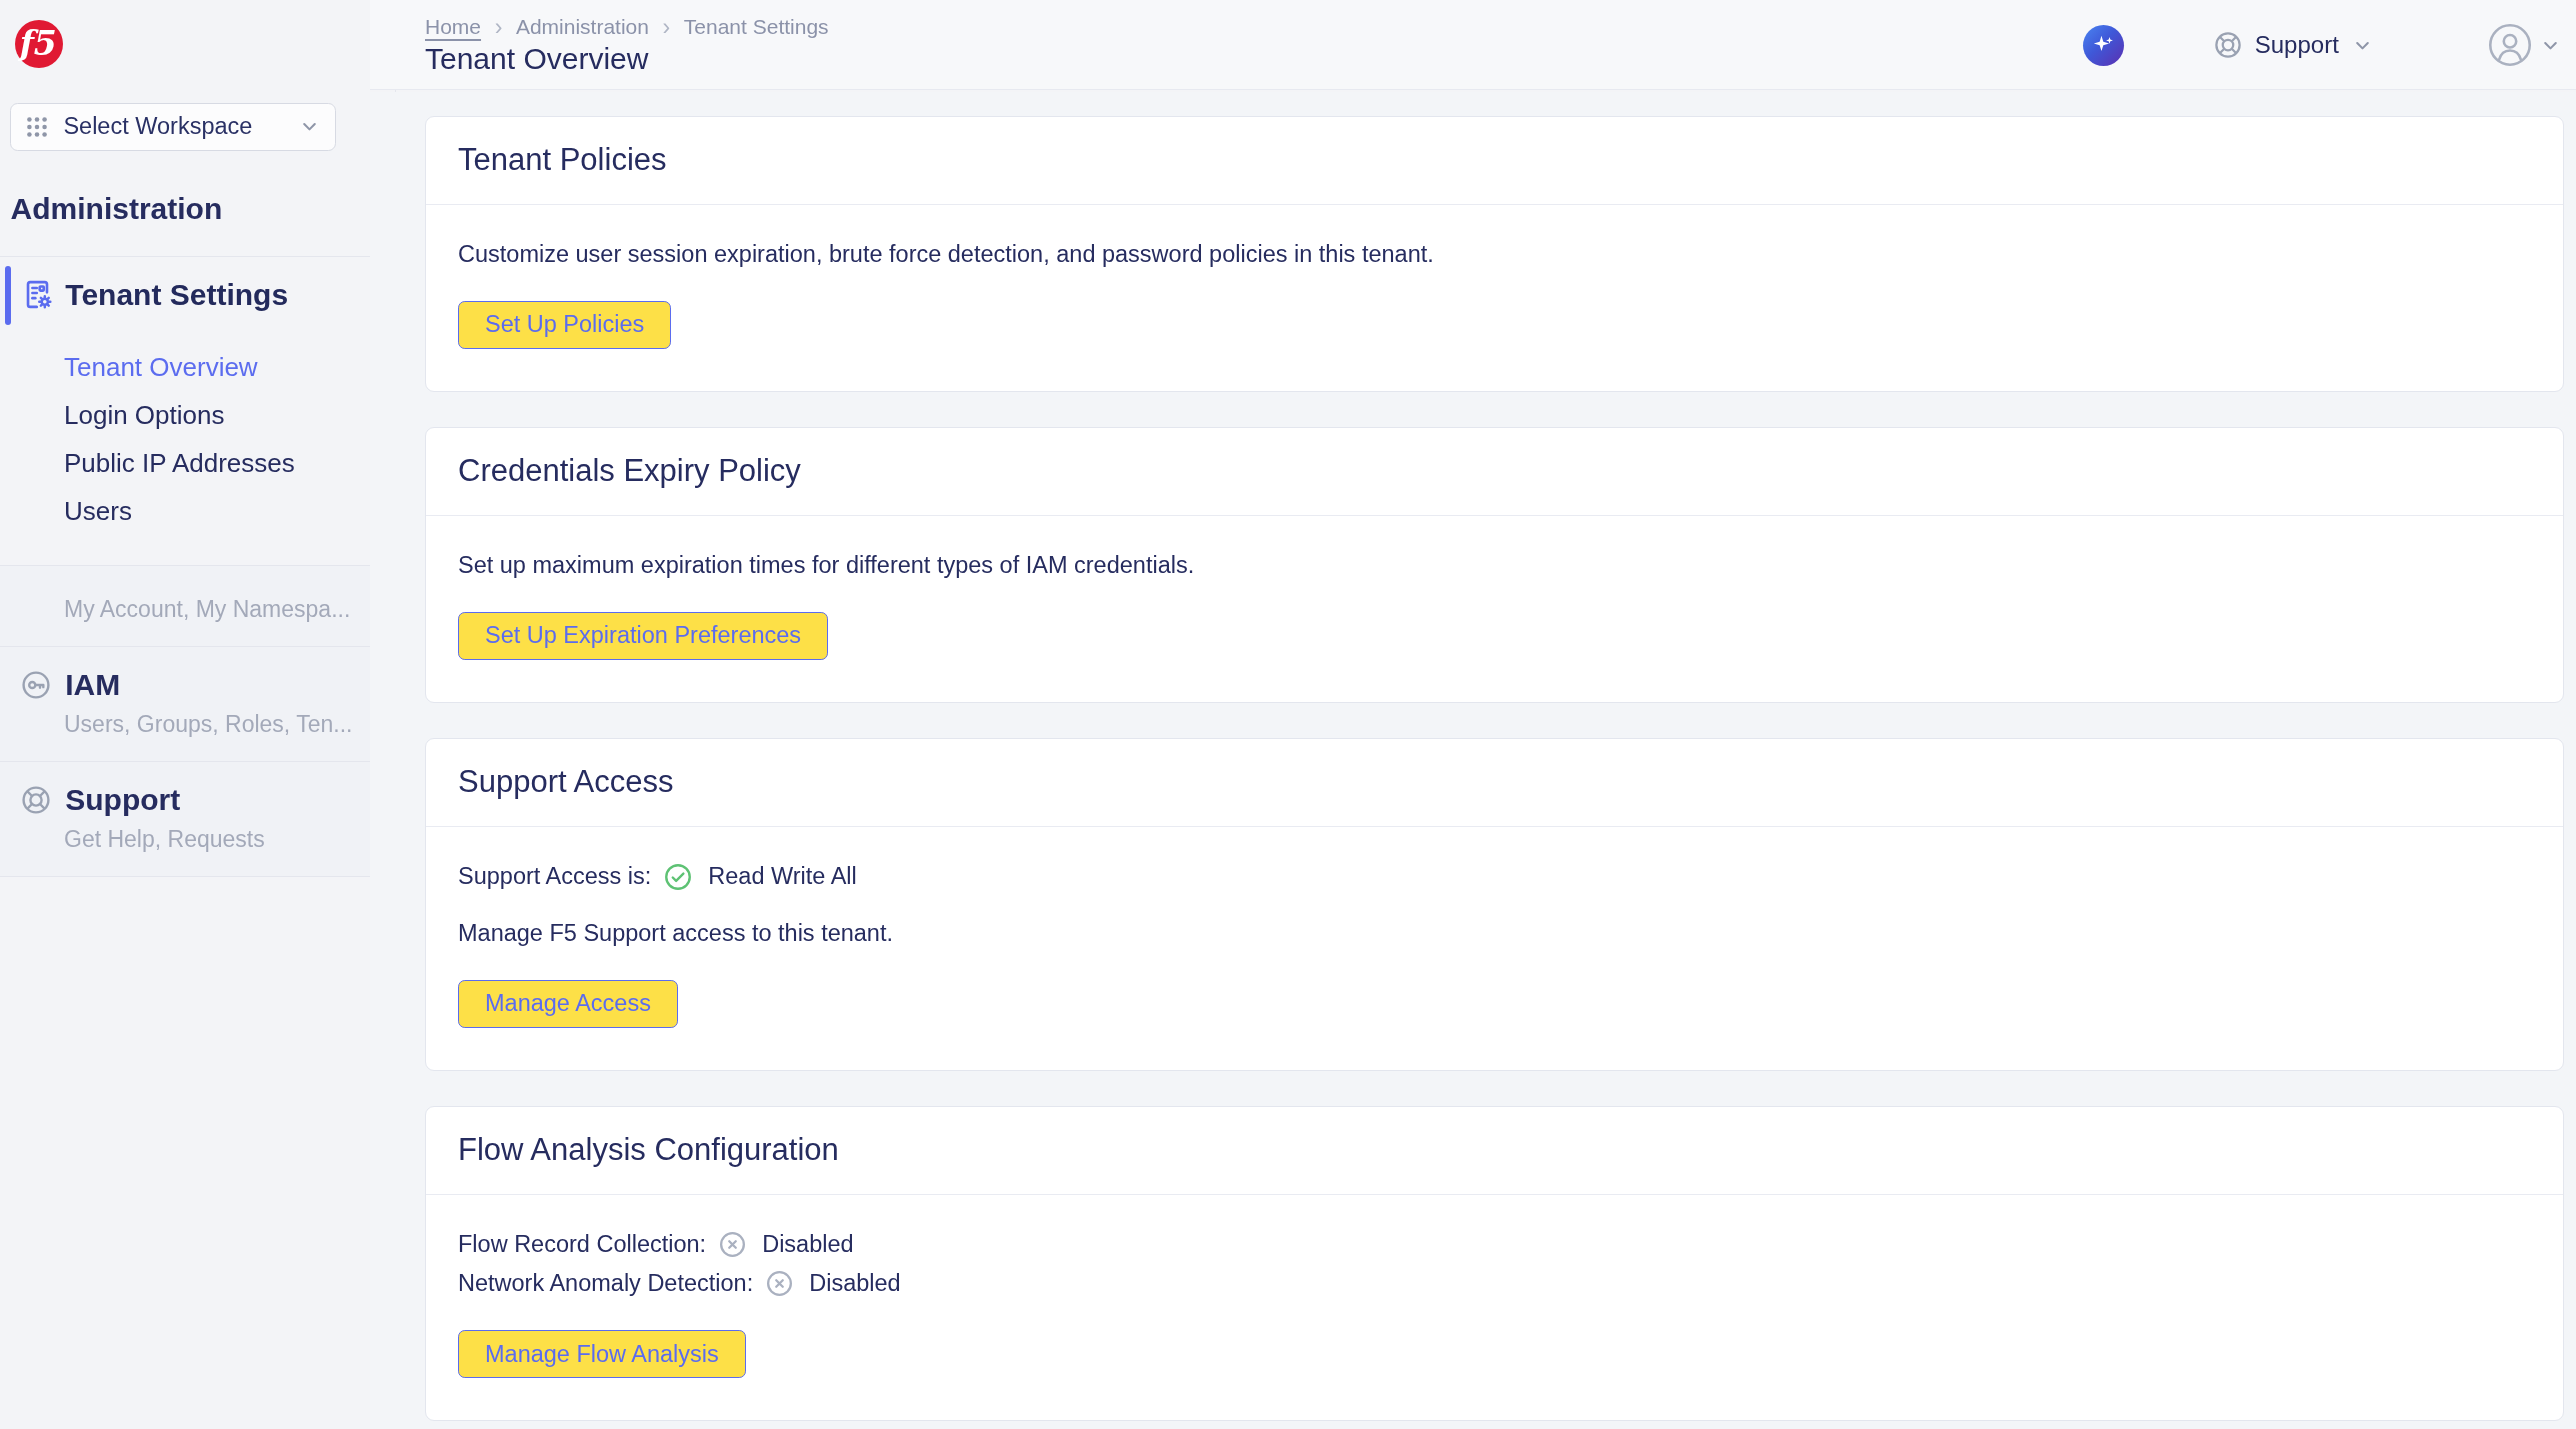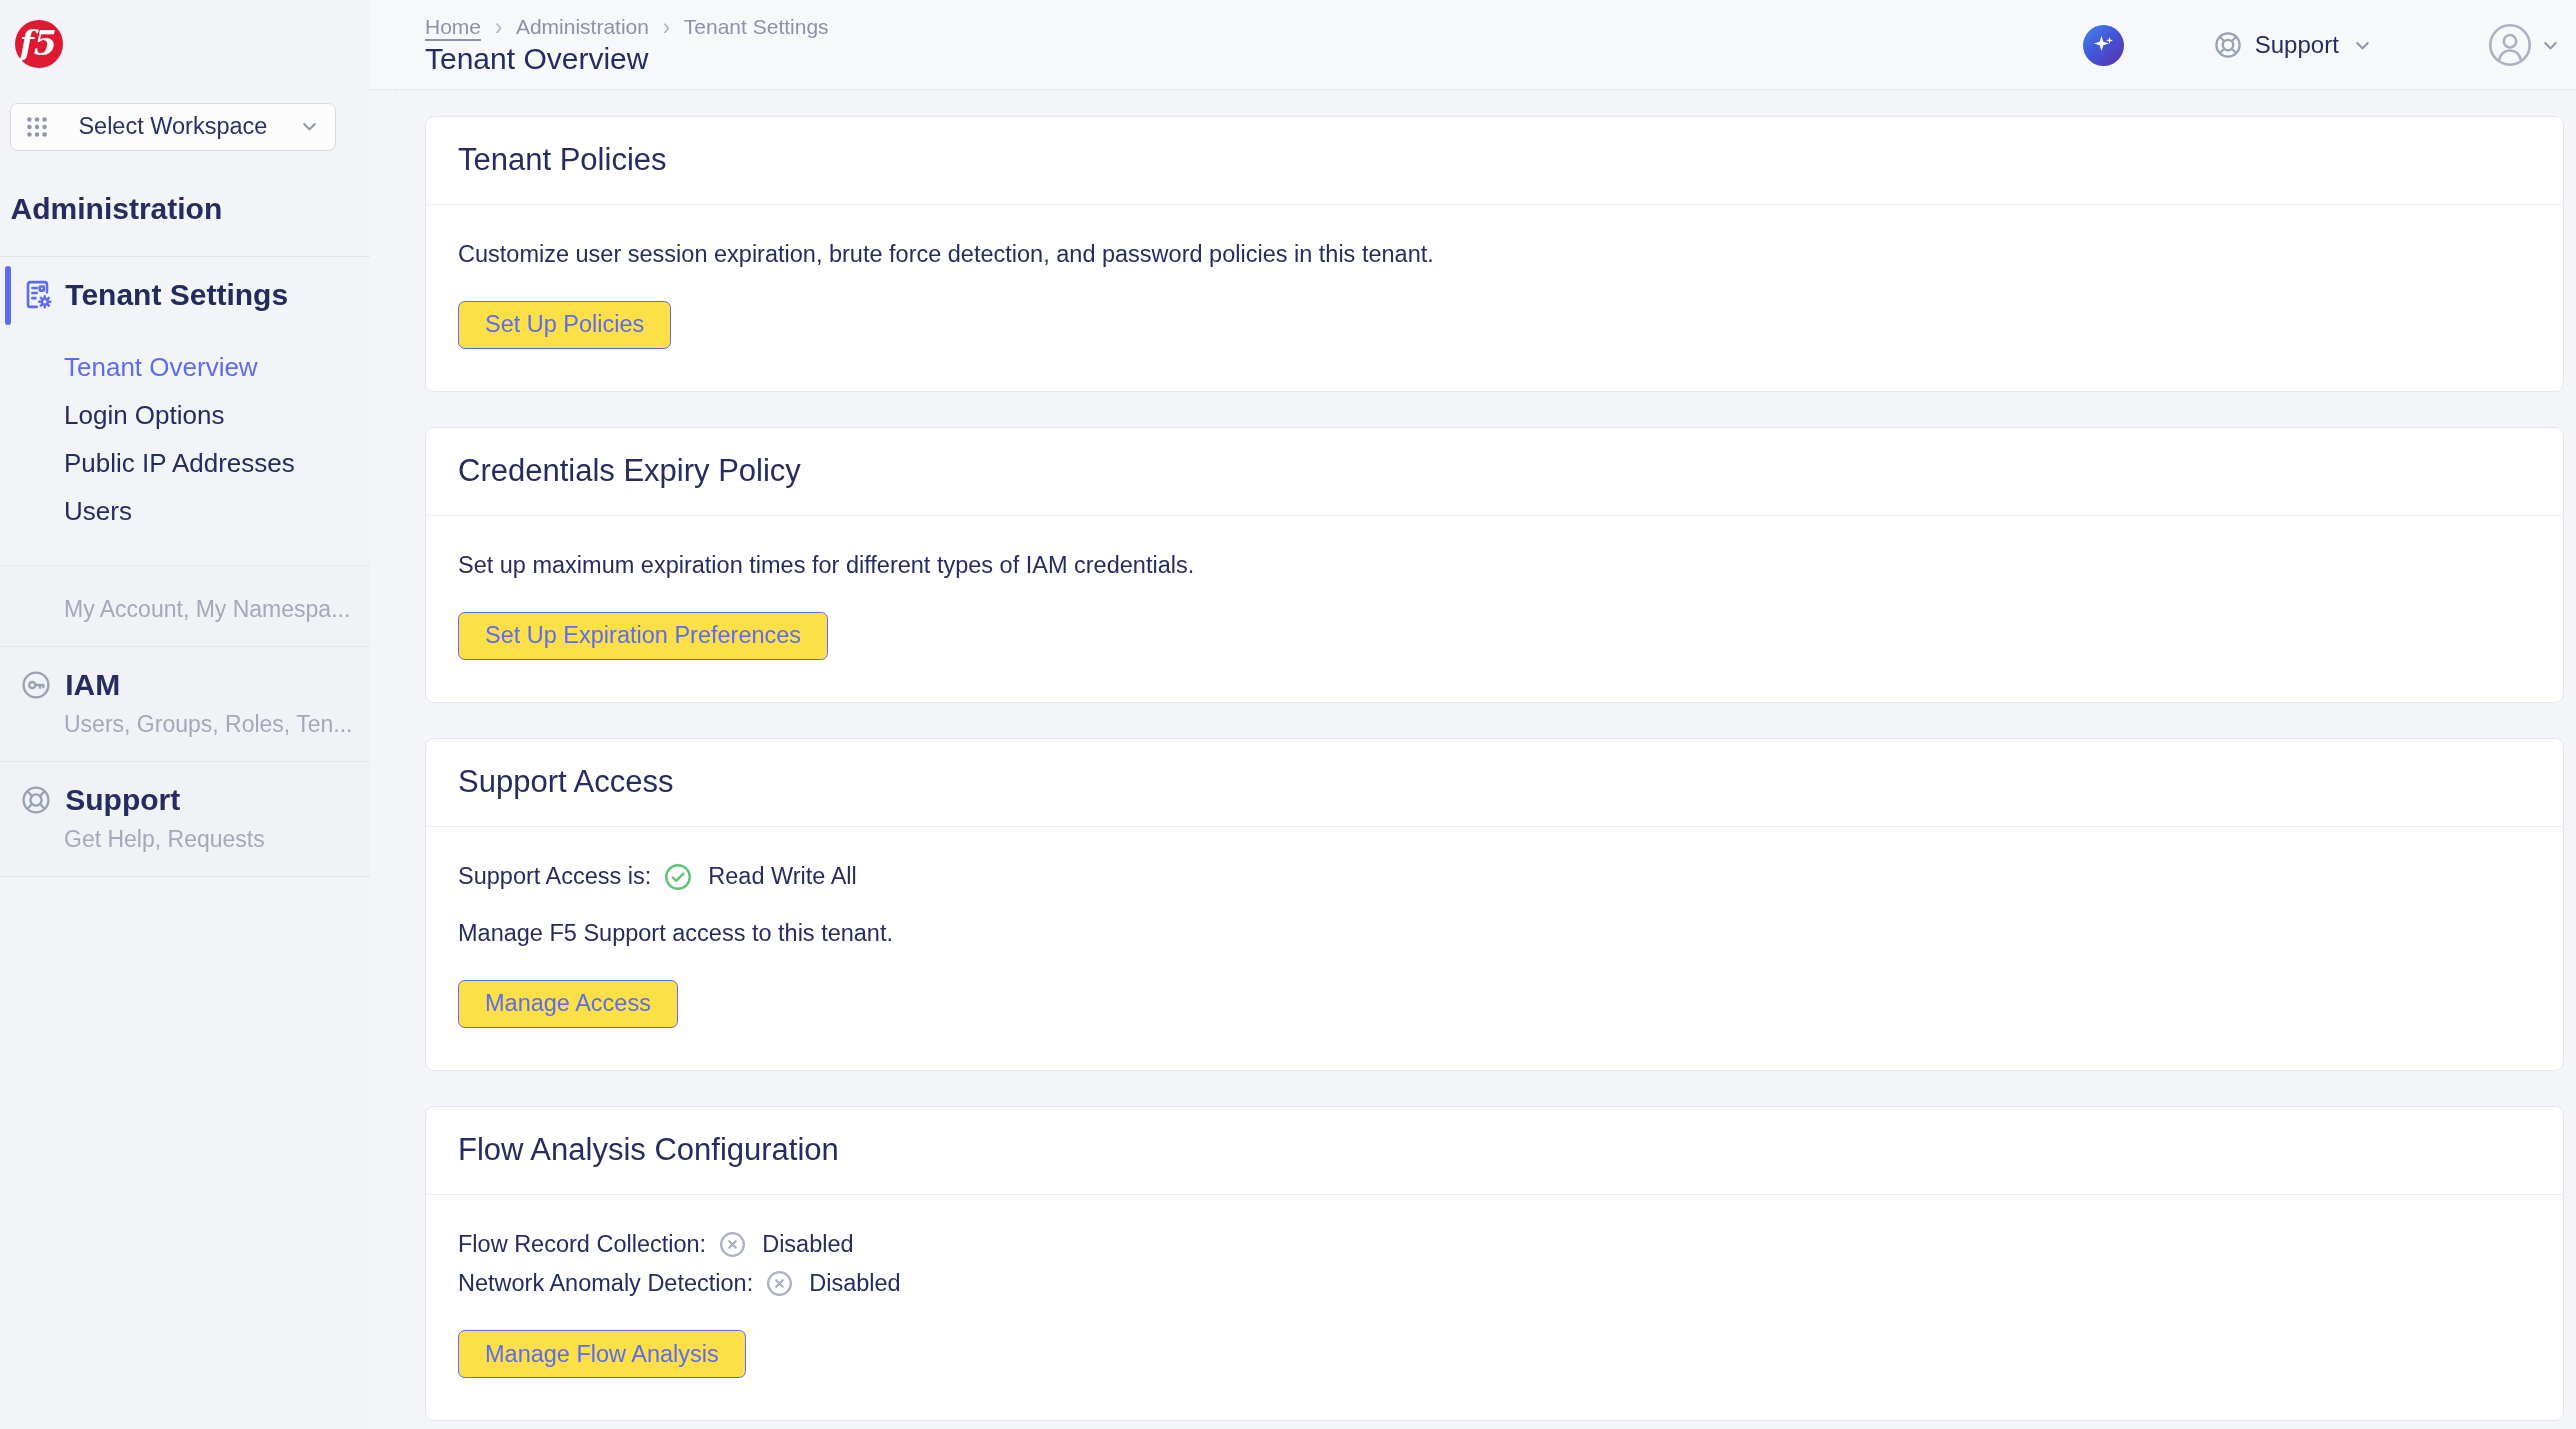--- a/index.html
+++ b/index.html
@@ -15,21 +15,21 @@
     --border:#e4e6ed;
     --card-border:#e3e6ee;
     --green:#5ec274;
   }
 
   
   .sidebar{ position:absolute; left:0; top:0; width:396px; height:1430px;
             background:#f3f4f7; border-right:1.5px solid var(--border); }
   .logo{ margin:19.7px 0 0 15px; width:48px; height:48px; display:block; }
   .workspace-btn{ margin:35px 9.8px 0 9.8px; width:326px; height:48px;
-      display:flex; align-items:center; gap:28px; padding:0 13.6px;
+      display:flex; align-items:center; gap:13px; padding:0 13.6px;
       background:#fcfcfd; border:1.5px solid #d7dae3; border-radius:7.6px; cursor:pointer; }
   .workspace-btn .label{ font-size:23.5px; color:#2a3165; flex:1; text-align:left; }
   .admin-heading{ margin:41px 0 0 10.6px; font-size:30px; font-weight:700; color:var(--navy); }
   .nav-divider{ margin-top:30px; border-top:1.5px solid var(--border); }
 
   .nav-group{ position:relative; padding-top:7.6px; }
   .accent-bar{ position:absolute; left:4.5px; top:9px; width:6.8px; height:59px;
                border-radius:3.8px; background:var(--accent); }
   .nav-title-row{ display:flex; align-items:center; gap:10.6px; height:61px;
                   margin-left:19.7px; cursor:pointer; }

